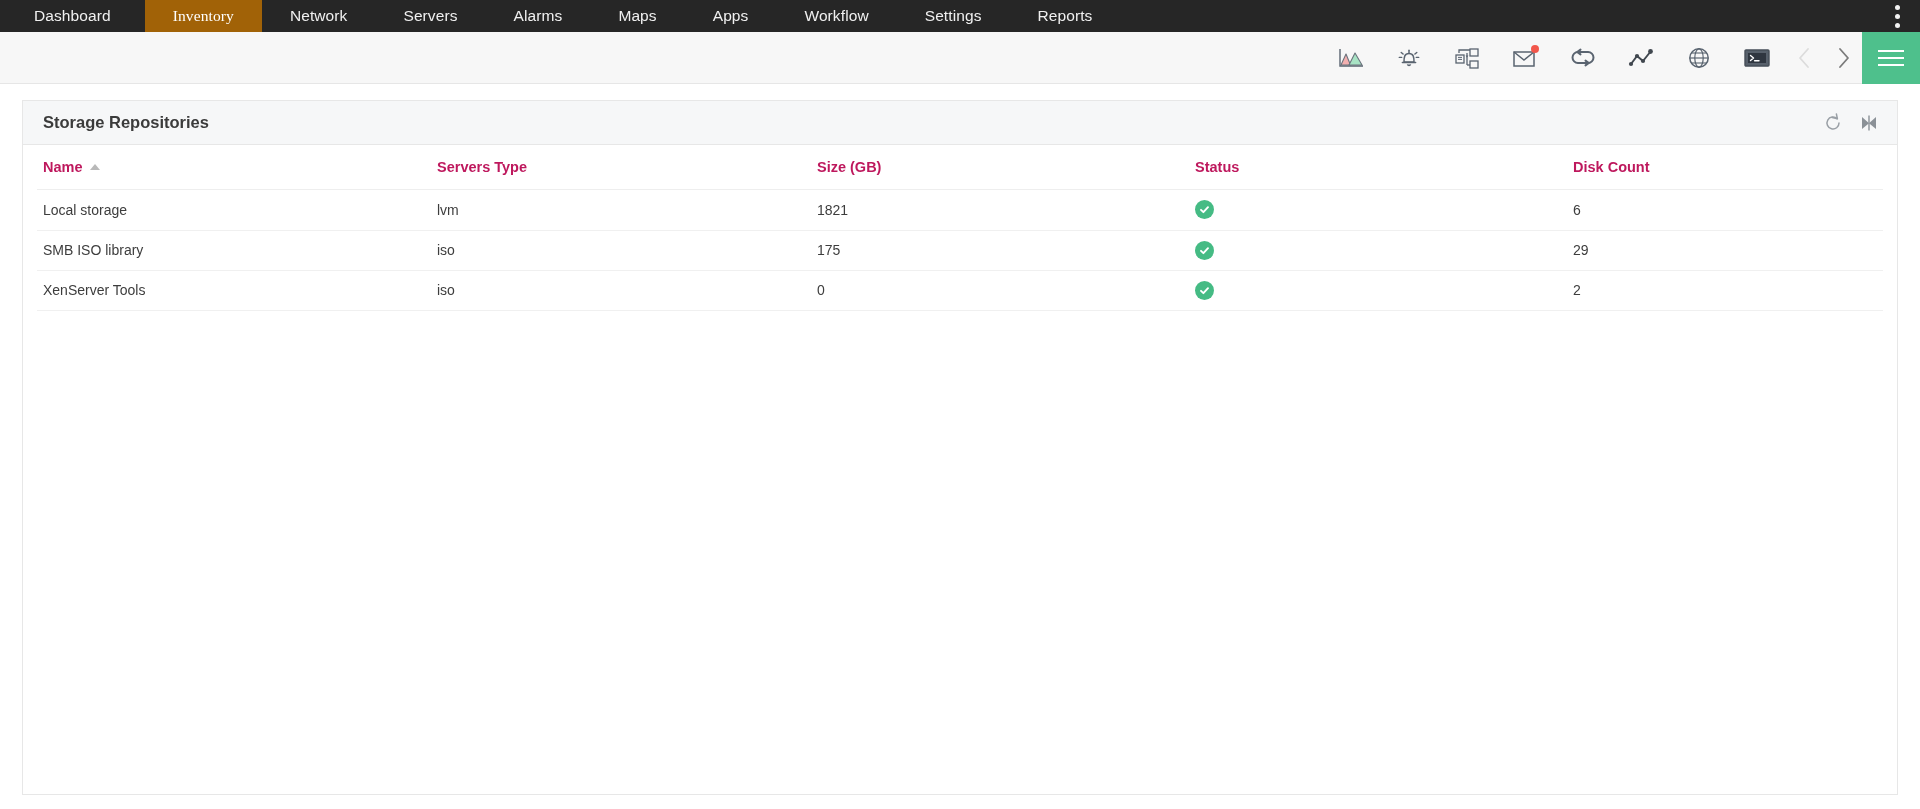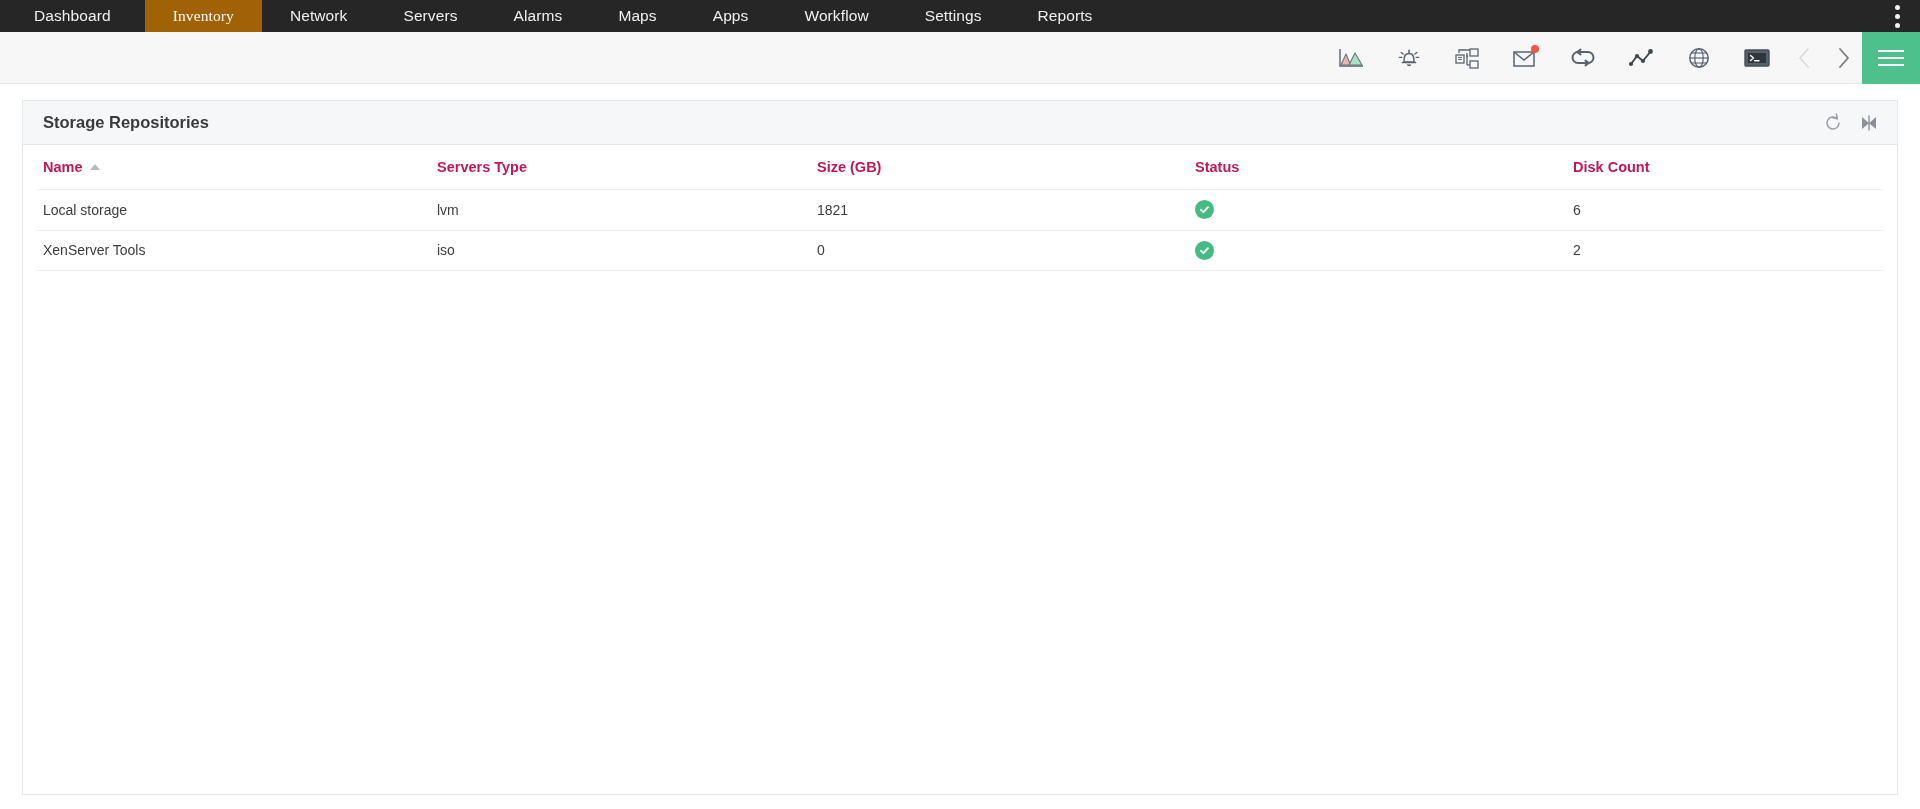--- a/index.html
+++ b/index.html
@@ -437,20 +437,31 @@
               <td>lvm</td>
               <td>1821</td>
               <td><span class="status-ok">
                   <svg width="13" height="13" viewBox="0 0 13 13">
                     <polyline points="3,6.8 5.4,9.2 10,4.2" fill="none" stroke="#ffffff" stroke-width="1.9" stroke-linecap="round" stroke-linejoin="round"></polyline>
                   </svg>
                 </span></td>
               <td>6</td>
             </tr>
             <tr>
+              <td>SMB ISO library</td>
+              <td>iso</td>
+              <td>175</td>
+              <td><span class="status-ok">
+                  <svg width="13" height="13" viewBox="0 0 13 13">
+                    <polyline points="3,6.8 5.4,9.2 10,4.2" fill="none" stroke="#ffffff" stroke-width="1.9" stroke-linecap="round" stroke-linejoin="round"></polyline>
+                  </svg>
+                </span></td>
+              <td>29</td>
+            </tr>
+            <tr>
               <td>XenServer Tools</td>
               <td>iso</td>
               <td>0</td>
               <td><span class="status-ok">
                   <svg width="13" height="13" viewBox="0 0 13 13">
                     <polyline points="3,6.8 5.4,9.2 10,4.2" fill="none" stroke="#ffffff" stroke-width="1.9" stroke-linecap="round" stroke-linejoin="round"></polyline>
                   </svg>
                 </span></td>
               <td>2</td>
             </tr>

